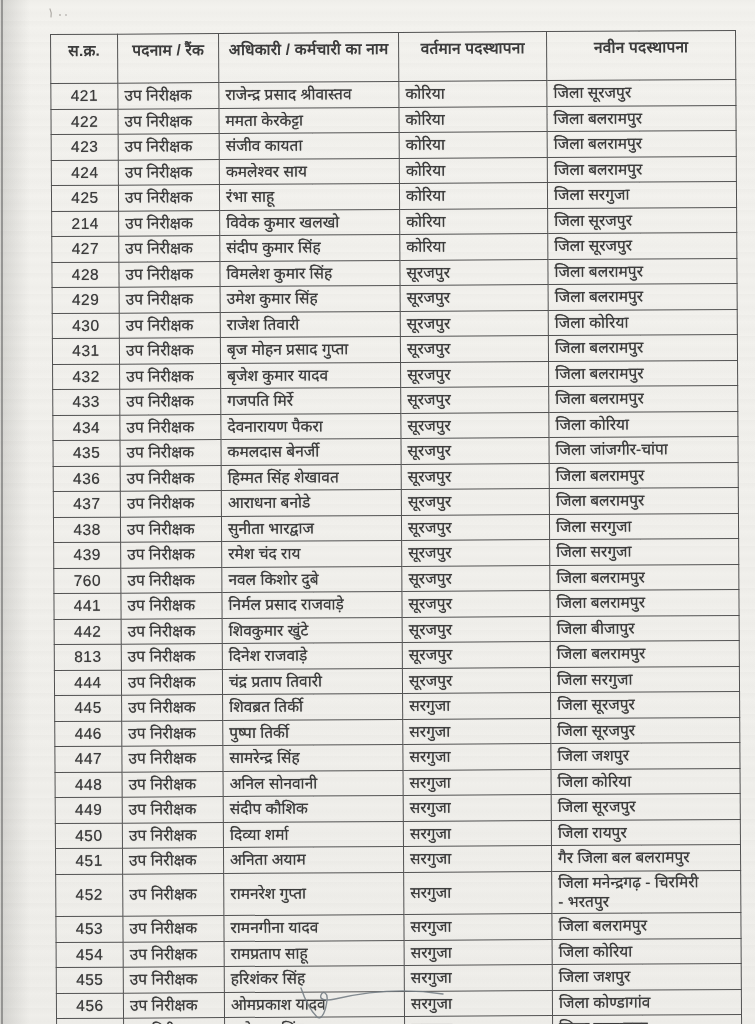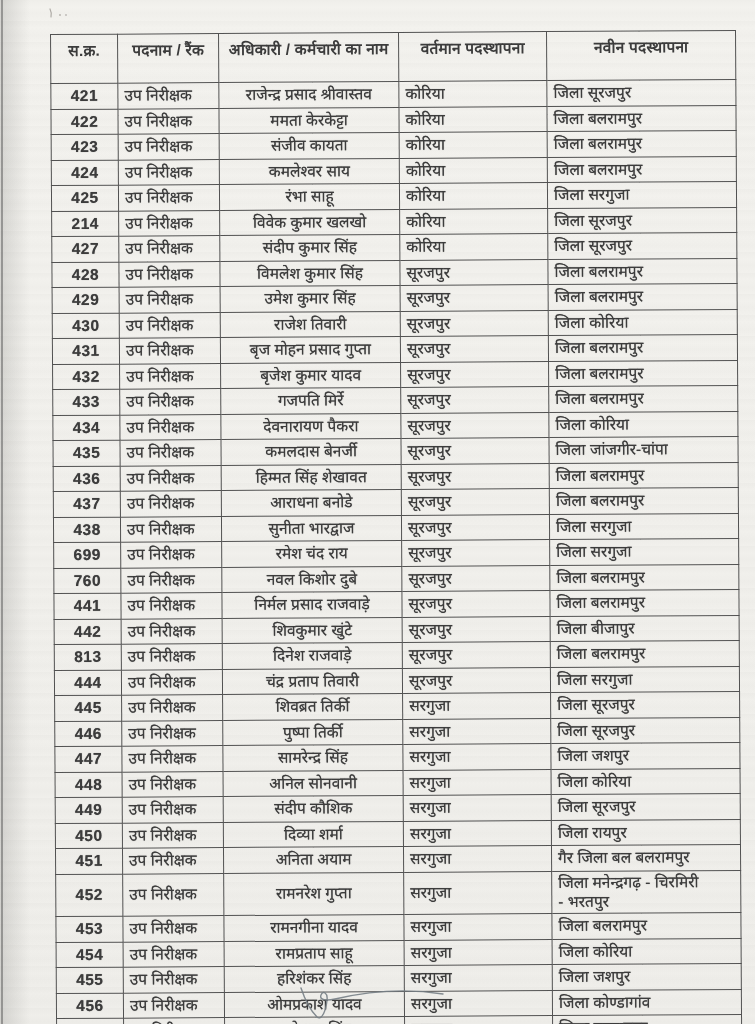--- a/index.html
+++ b/index.html
@@ -65,23 +65,23 @@
     letter-spacing:.2px;
   }
   table.transfer td{
     font-size:15.5px;
     height:21.5px;
     padding:1px 6px 2px;
     line-height:1.25;
     vertical-align:middle;
     text-shadow:0 0 .7px rgba(60,60,60,.75);
   }
-  .c-sno{width:60px;text-align:center;font-size:15px;letter-spacing:.5px;font-weight:bold;}
+  .c-sno{width:60px;text-align:center;font-size:15px;letter-spacing:.5px;}
   .c-rank{width:94px;}
-  .c-name{width:173px;text-align:center;}
+  .c-name{width:173px;}
   .c-current{width:141px;}
   .c-new{width:182px;white-space:pre-line;}
   .pen{position:absolute;left:0;top:0;pointer-events:none;}
 </style>
 </head>
 <body>
 
 <div class="page">
 
   <div class="scan-edge-shade"></div>
@@ -226,21 +226,21 @@
             <td class="c-new">जिला बलरामपुर</td>
           </tr>
           <tr>
             <td class="c-sno">438</td>
             <td class="c-rank">उप निरीक्षक</td>
             <td class="c-name">सुनीता भारद्वाज</td>
             <td class="c-current">सूरजपुर</td>
             <td class="c-new">जिला सरगुजा</td>
           </tr>
           <tr>
-            <td class="c-sno">699</td>
+            <td class="c-sno">439</td>
             <td class="c-rank">उप निरीक्षक</td>
             <td class="c-name">रमेश चंद राय</td>
             <td class="c-current">सूरजपुर</td>
             <td class="c-new">जिला सरगुजा</td>
           </tr>
           <tr>
             <td class="c-sno">760</td>
             <td class="c-rank">उप निरीक्षक</td>
             <td class="c-name">नवल किशोर दुबे</td>
             <td class="c-current">सूरजपुर</td>

